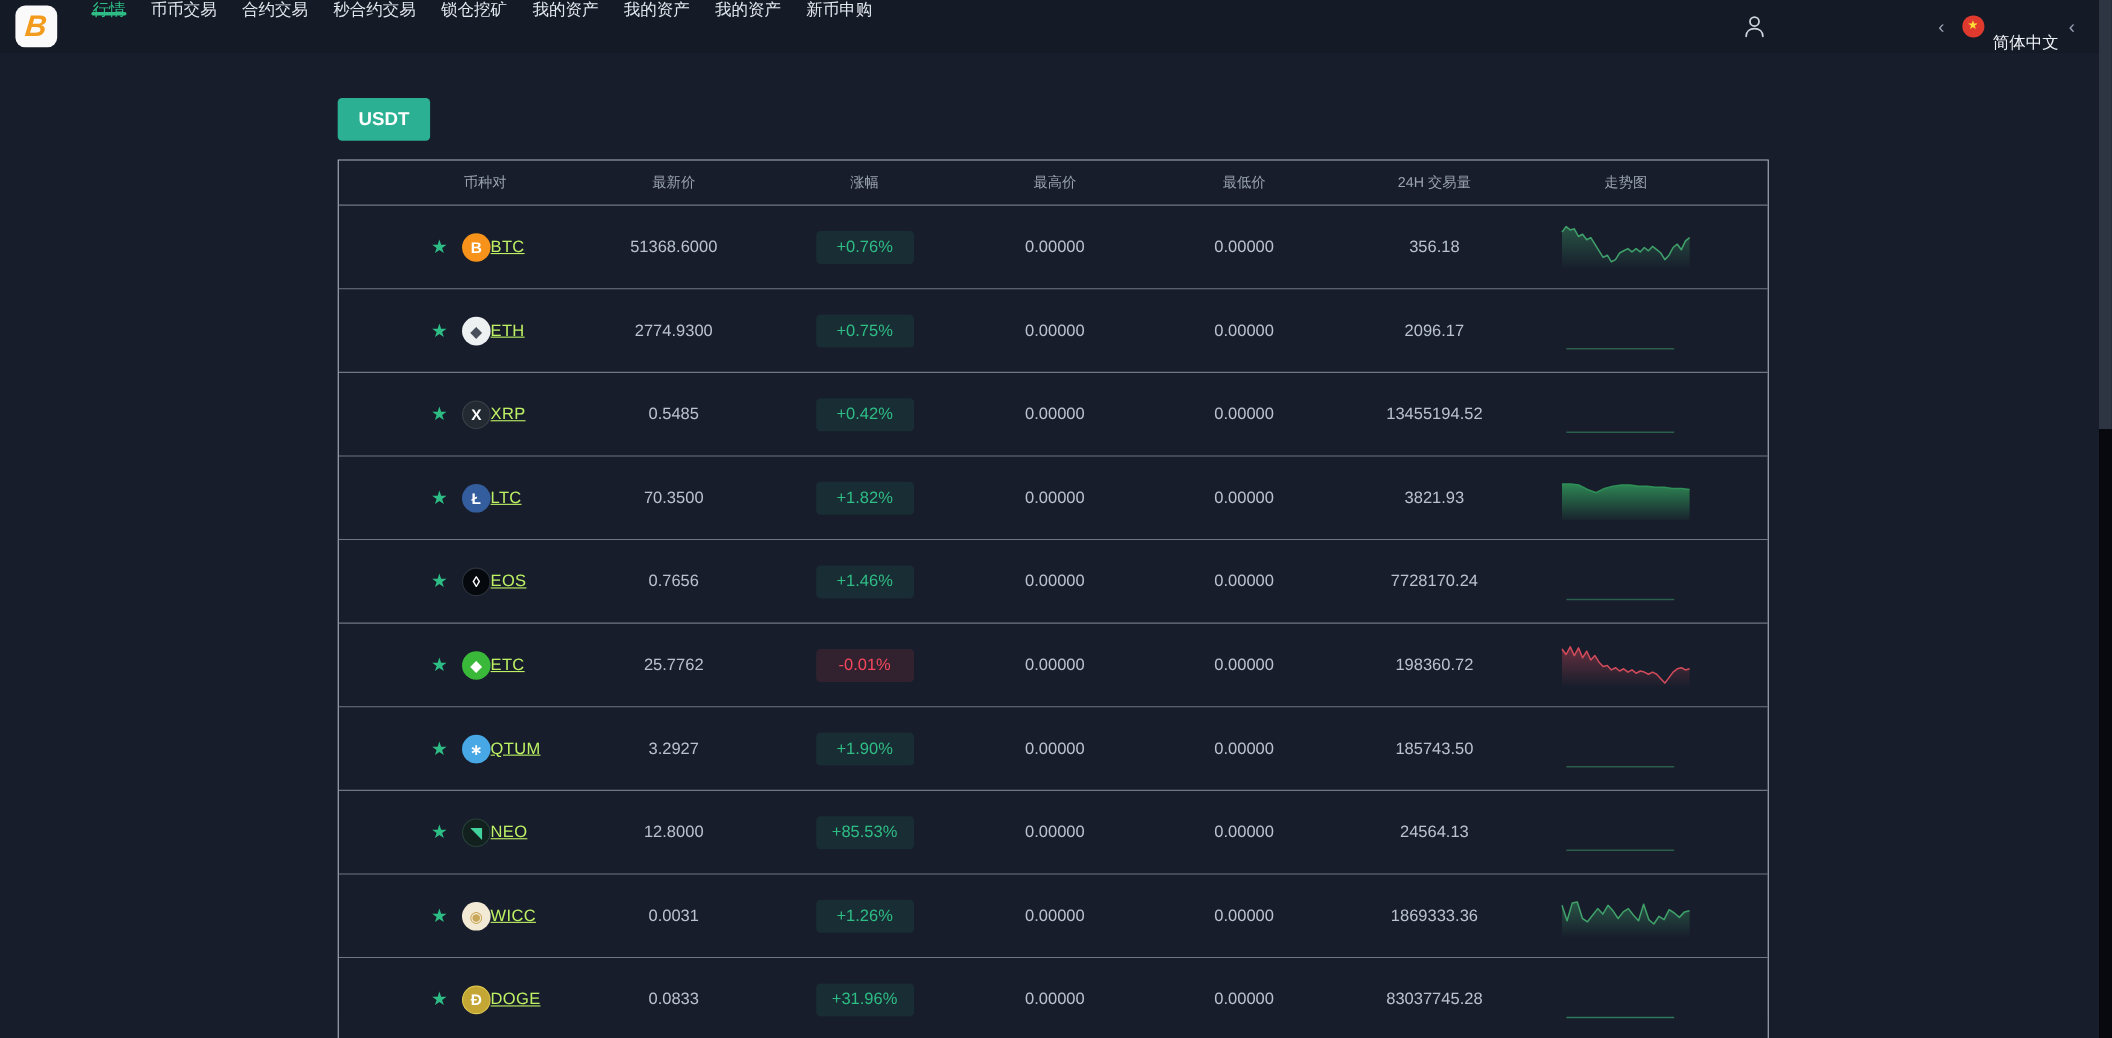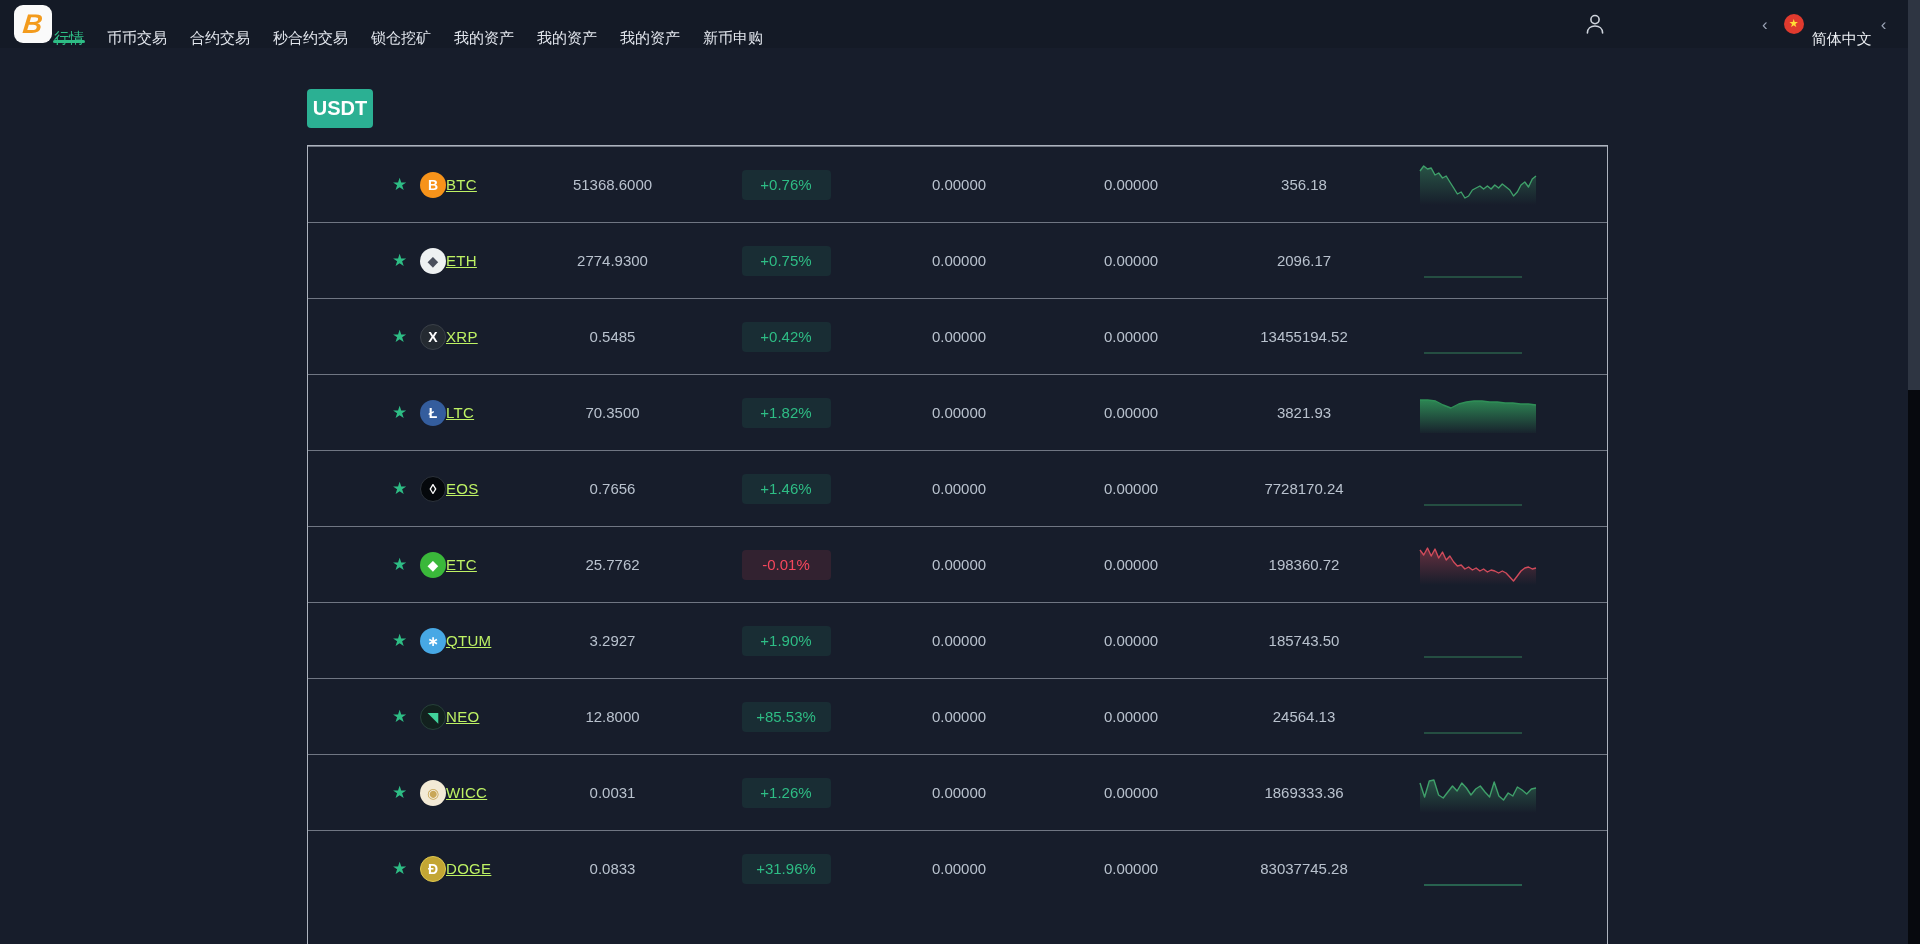--- a/index.html
+++ b/index.html
@@ -6,35 +6,35 @@
   html,body { width:1920px; height:944px; overflow:hidden; }
   body {
     background:#171d2b;
     font-family:"Liberation Sans","DejaVu Sans",sans-serif;
     color:#dfe4ec;
   }
   
   .topnav { position:relative; height:48px; background:#141a26; display:flex; align-items:center; padding-left:14px; }
   .logo { width:38px; height:38px; background:#fafafa; border-radius:9px; display:flex; align-items:center; justify-content:center; cursor:pointer; }
   .logo-b { color:#f39b1d; font-weight:bold; font-style:italic; font-size:27px; line-height:1; transform:skewX(-6deg); }
-  .nav-items { display:flex; gap:19px; height:48px; align-items:flex-end; }
+  .nav-items { display:flex; margin-left:30px; gap:19px; height:48px; align-items:flex-start; }
   .nav-item { display:flex; align-items:center; position:relative; font-size:15px; color:#e3e7ee; cursor:pointer; padding:0 2px; white-space:nowrap; }
   .nav-item.active { color:#2ebd85; }
   .nav-item.active::after { content:""; position:absolute; left:1px; right:1px; bottom:5px; height:3px; background:#2ebd85; border-radius:2px; }
   .user-icon { position:absolute; left:1583px; top:12px; cursor:pointer; }
   .lang-group { position:absolute; left:1762px; top:0; height:48px; display:flex; align-items:center; }
   .chev { color:#9aa3b5; font-size:17px; line-height:1; cursor:pointer; }
   .flag { width:20px; height:20px; border-radius:50%; background:#e03a2e; display:flex; align-items:center; justify-content:center; margin-left:16px; }
   .flag-star { color:#ffde36; font-size:11px; line-height:1; margin-top:-2px; }
   .lang-label { font-size:15px; color:#eef1f5; margin-left:8px; cursor:pointer;margin-top:30px; }
   .lang-group .chev.end { margin-left:9px; }
   
   .content { margin-left:307px; width:1301px; }
-  .usdt-tab { margin-top:41px; width:66px; height:39px; background:#2bb093; color:#ffffff; border-radius:4px;
-              display:flex; align-items:center; justify-content:center; font-size:20px; font-weight:bold; cursor:pointer; }
+  .usdt-tab { margin-top:41px; width:84px; height:39px; background:#2bb093; color:#ffffff; border-radius:4px;
+              display:flex; align-items:center; justify-content:center; font-size:17px; font-weight:bold; cursor:pointer; }
   .market-table { margin-top:17px; height:799px; overflow:hidden;
                   border:1px solid rgba(200,206,216,0.85); border-bottom:none; }
   .grid7 { display:grid; grid-template-columns:218px 173px 174px 172px 172px 174px 174px; padding-right:44px; align-items:center; }
   .thead { height:40px; }
   .th { text-align:center; font-size:13px; color:#9aa3b0; }
   .th:first-child { padding-left:48px; }
   .trow { height:76px; border-top:1px solid rgba(185,192,204,0.55); cursor:pointer; }
   .c-pair { display:flex; align-items:center; padding-left:83px; }
   .star { color:#2ebd85; font-size:17px; width:17px; line-height:1; cursor:pointer; }
   .coin { width:26px; height:26px; border-radius:50%; margin-left:12px; display:flex; align-items:center; justify-content:center; flex:none; }
@@ -96,20 +96,29 @@
     </span>
     <span class="lang-label">简体中文</span>
     <span class="chev end">‹</span>
   </div>
 </div>
 
 <div class="content">
   <div class="usdt-tab">USDT</div>
 
   <div class="market-table">
+    <div class="grid7 thead">
+        <div class="th">币种对</div>
+        <div class="th">最新价</div>
+        <div class="th">涨幅</div>
+        <div class="th">最高价</div>
+        <div class="th">最低价</div>
+        <div class="th">24H 交易量</div>
+        <div class="th">走势图</div>
+      </div>
     <div class="tbody">
         <div class="grid7 trow">
     <div class="cell c-pair">
       <span class="star">★</span>
       <span class="coin" style="background: rgb(247, 147, 26);">
               <span class="coin-glyph" style="color: rgb(255, 255, 255);">B</span>
             </span>
       <span class="sym">BTC</span>
     </div>
     <div class="cell c-price">51368.6000</div>

